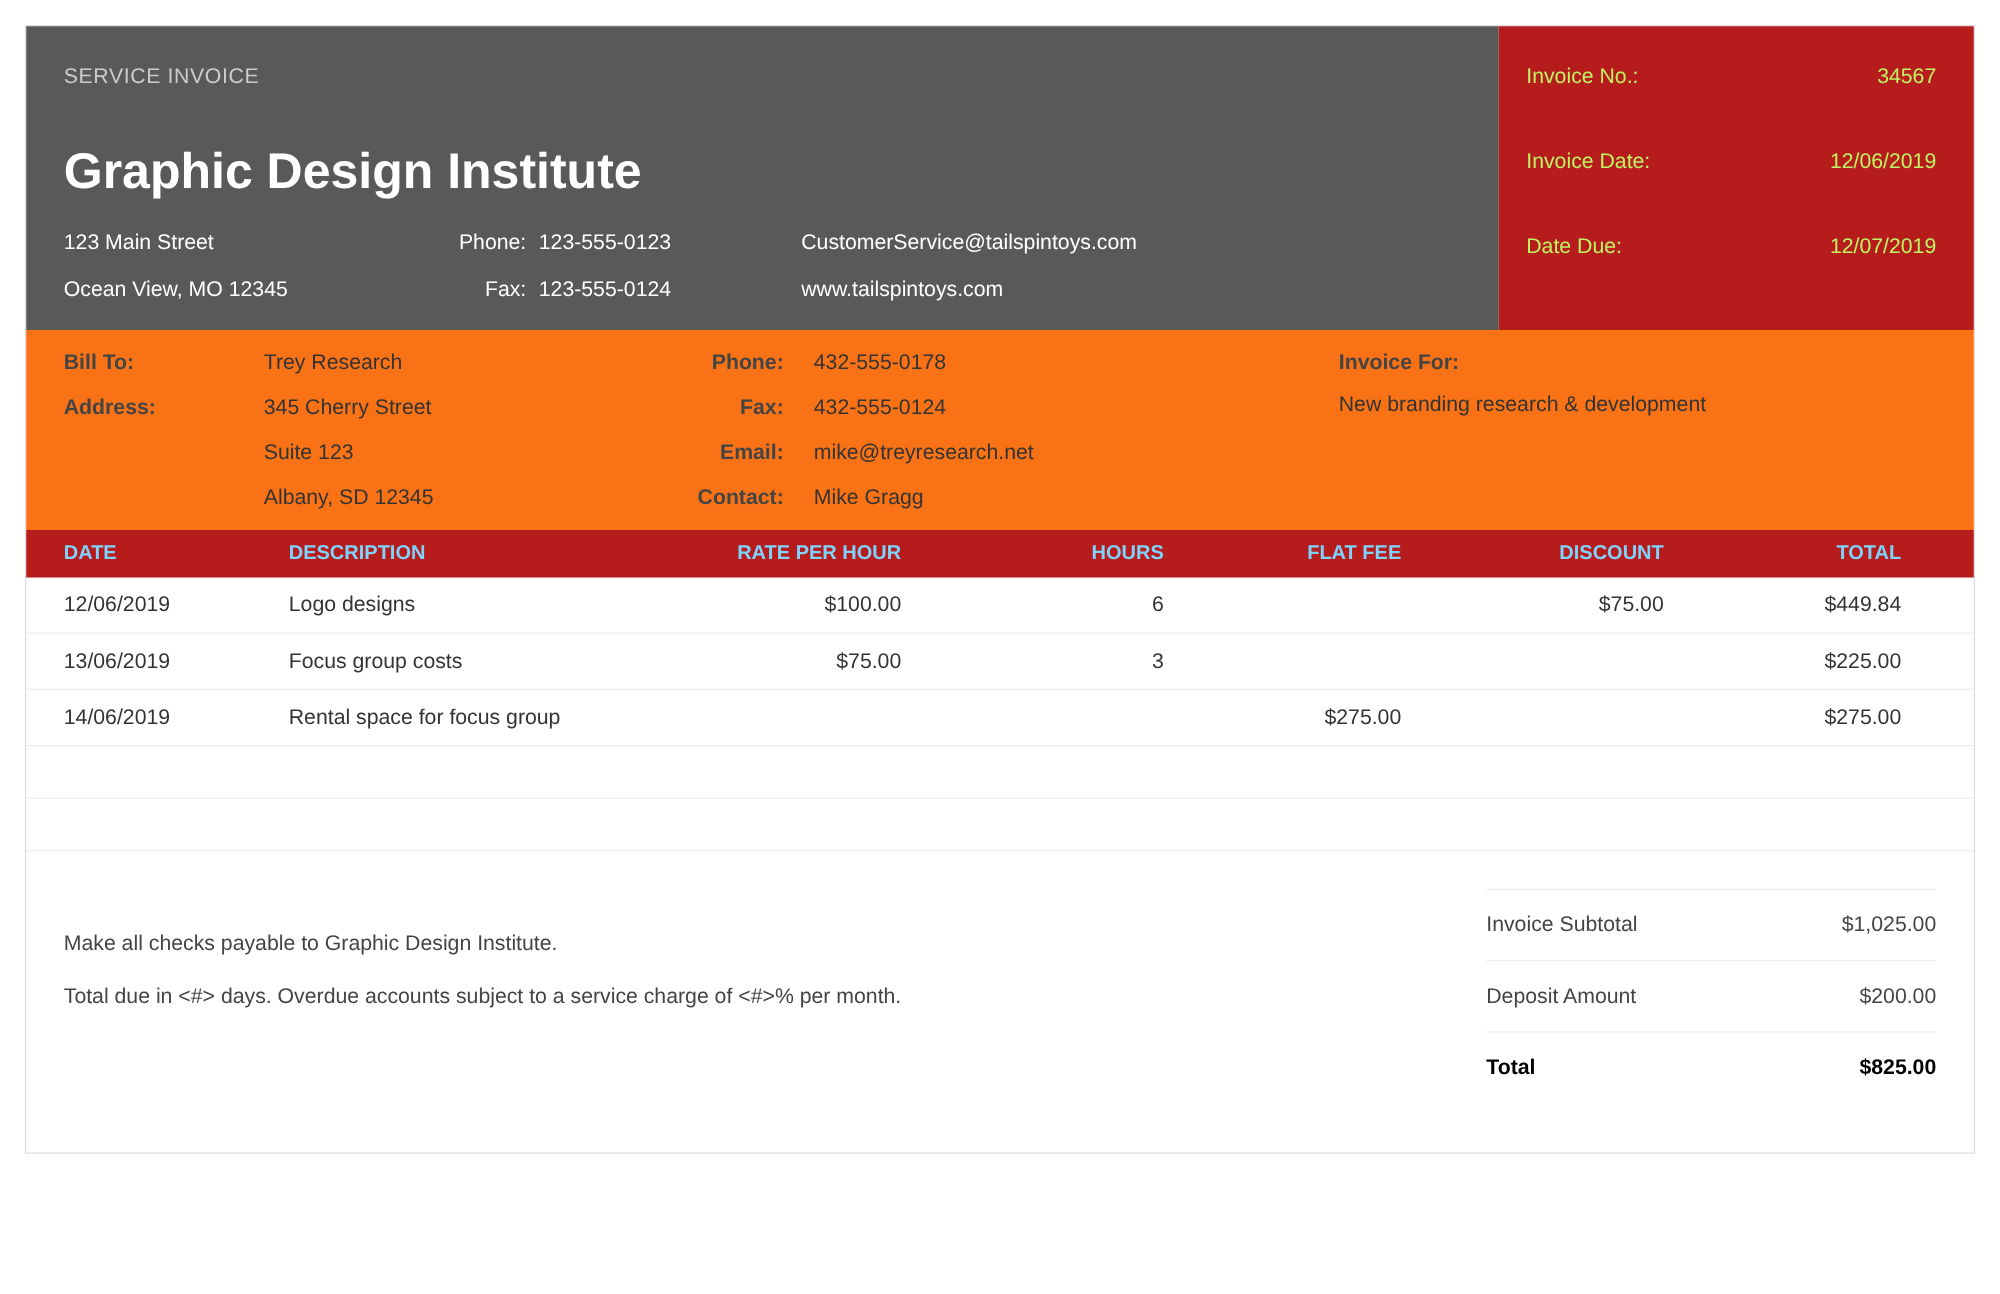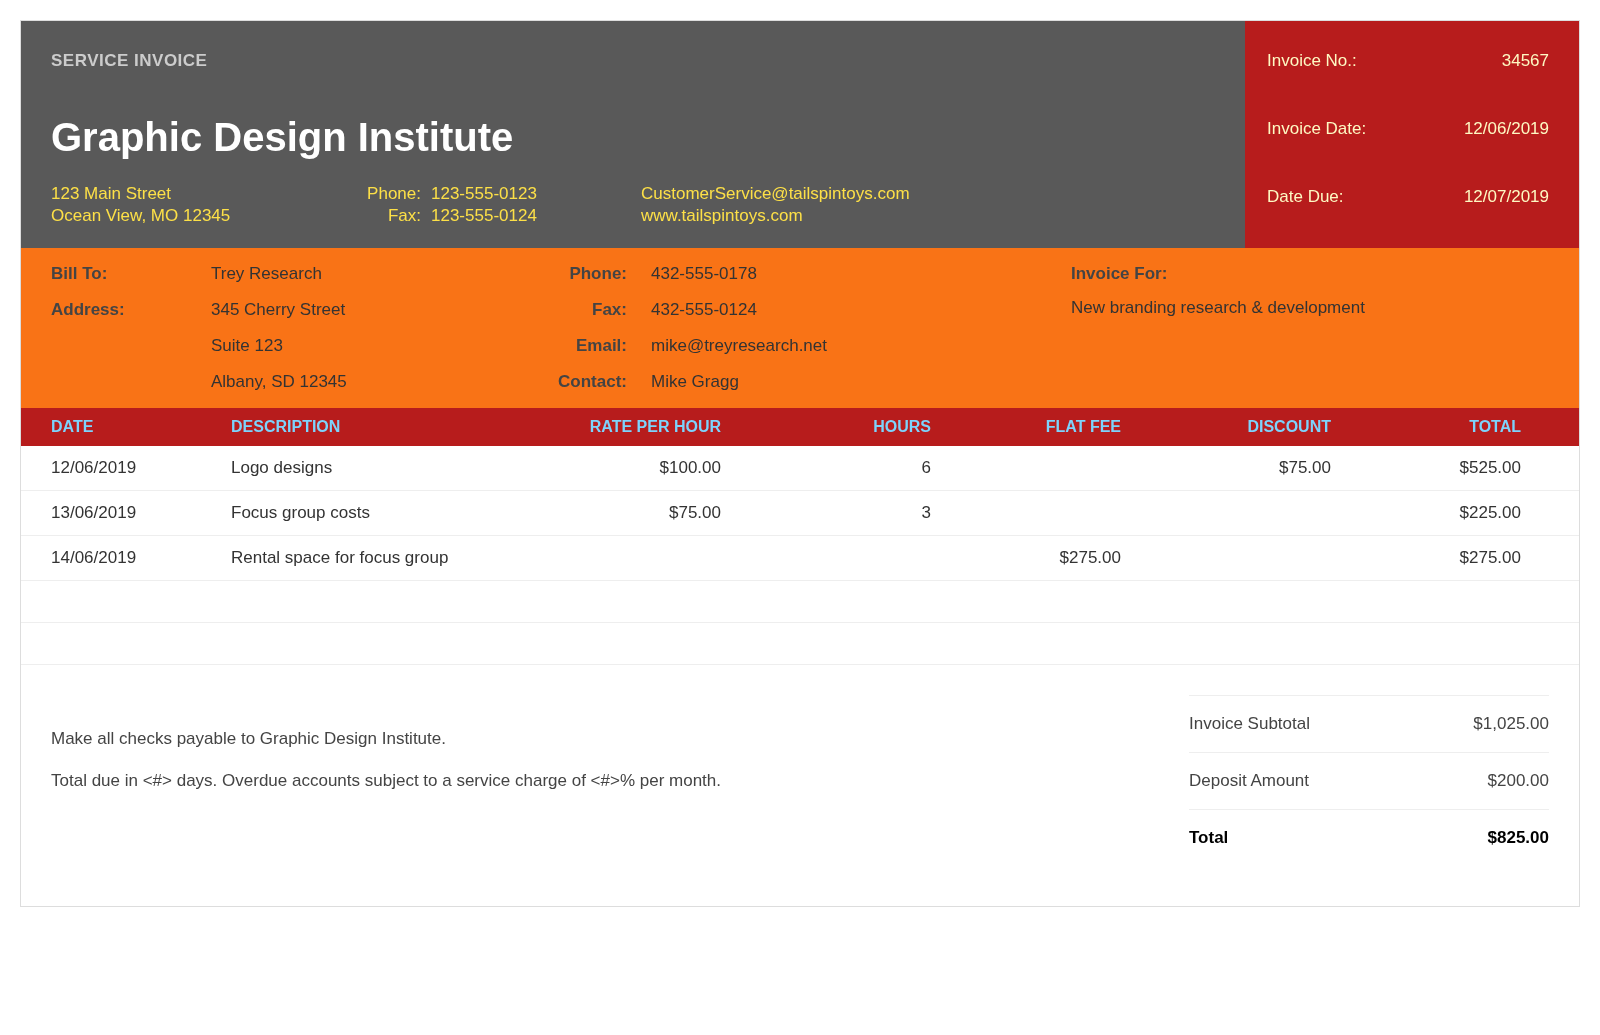--- a/index.html
+++ b/index.html
@@ -18,43 +18,43 @@
   .header {
     display: flex;
   }
   .header-left {
     flex: 1;
     background: #595959;
     color: #fff;
     padding: 30px 30px 22px 30px;
   }
   .header-right {
-    width: 334px;
+    width: 380px;
     background: #B71C1C;
-    color: #fef9c3;
+    color: #bef264;
     padding: 30px 30px 22px 22px;
   }
   .doc-type {
     font-size: 17px;
-    font-weight: 700;
+    font-weight: 400;
     color: #ccc;
     letter-spacing: 0.5px;
   }
   .company-name {
     font-size: 40px;
     font-weight: 700;
     margin-top: 44px;
     margin-bottom: 24px;
   }
   .company-info {
     display: grid;
     grid-template-columns: 300px 80px 210px 320px;
-    row-gap: 2px;
-    font-size: 17px;
-    color: #fde047;
+    row-gap: 18px;
+    font-size: 17px;
+    color: #ffffff;
   }
   .company-info .lbl { text-align: right; padding-right: 10px; }
   .inv-row {
     display: flex;
     justify-content: space-between;
     font-size: 17px;
     margin-bottom: 48px;
   }
   .inv-row:last-child { margin-bottom: 0; }
   .bill-section {
@@ -183,21 +183,21 @@
     <div class="ar">TOTAL</div>
   </div>
 
   <div class="table-row">
     <div>12/06/2019</div>
     <div>Logo designs</div>
     <div class="ar">$100.00</div>
     <div class="ar">6</div>
     <div class="ar"></div>
     <div class="ar">$75.00</div>
-    <div class="ar">$525.00</div>
+    <div class="ar">$449.84</div>
   </div>
   <div class="table-row">
     <div>13/06/2019</div>
     <div>Focus group costs</div>
     <div class="ar">$75.00</div>
     <div class="ar">3</div>
     <div class="ar"></div>
     <div class="ar"></div>
     <div class="ar">$225.00</div>
   </div>

